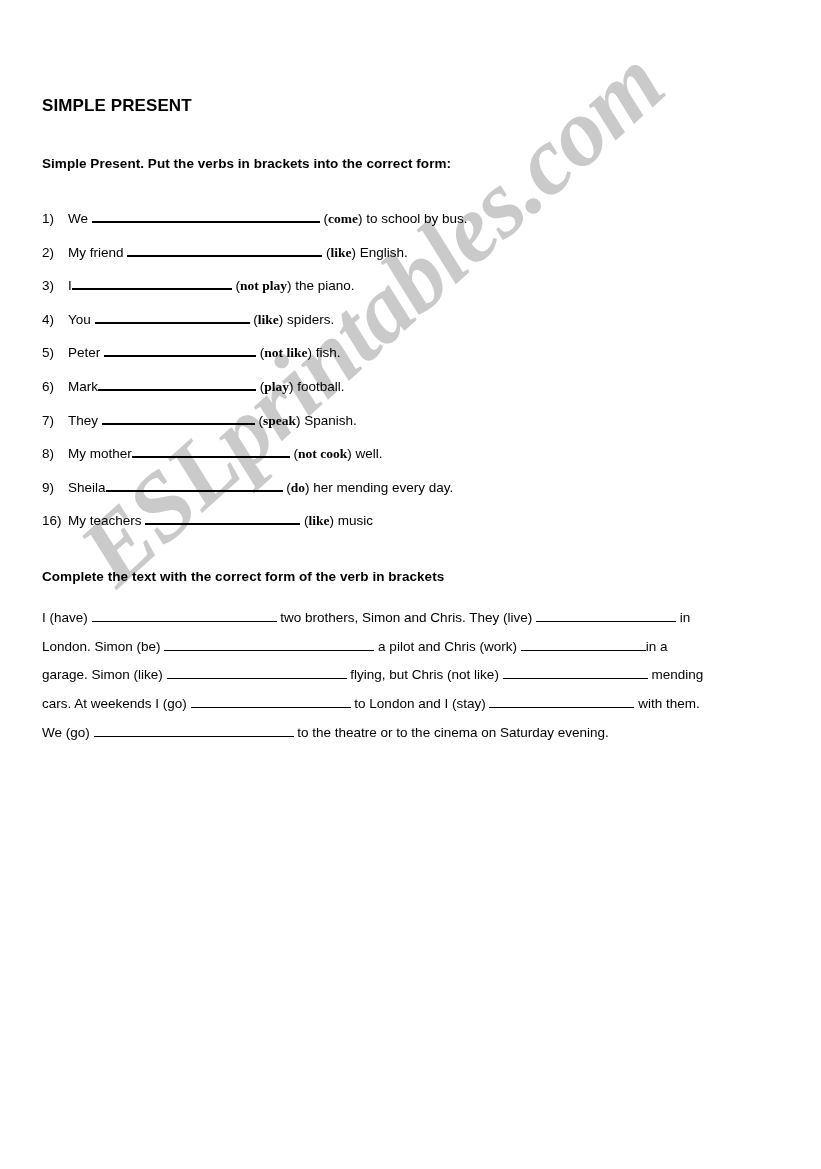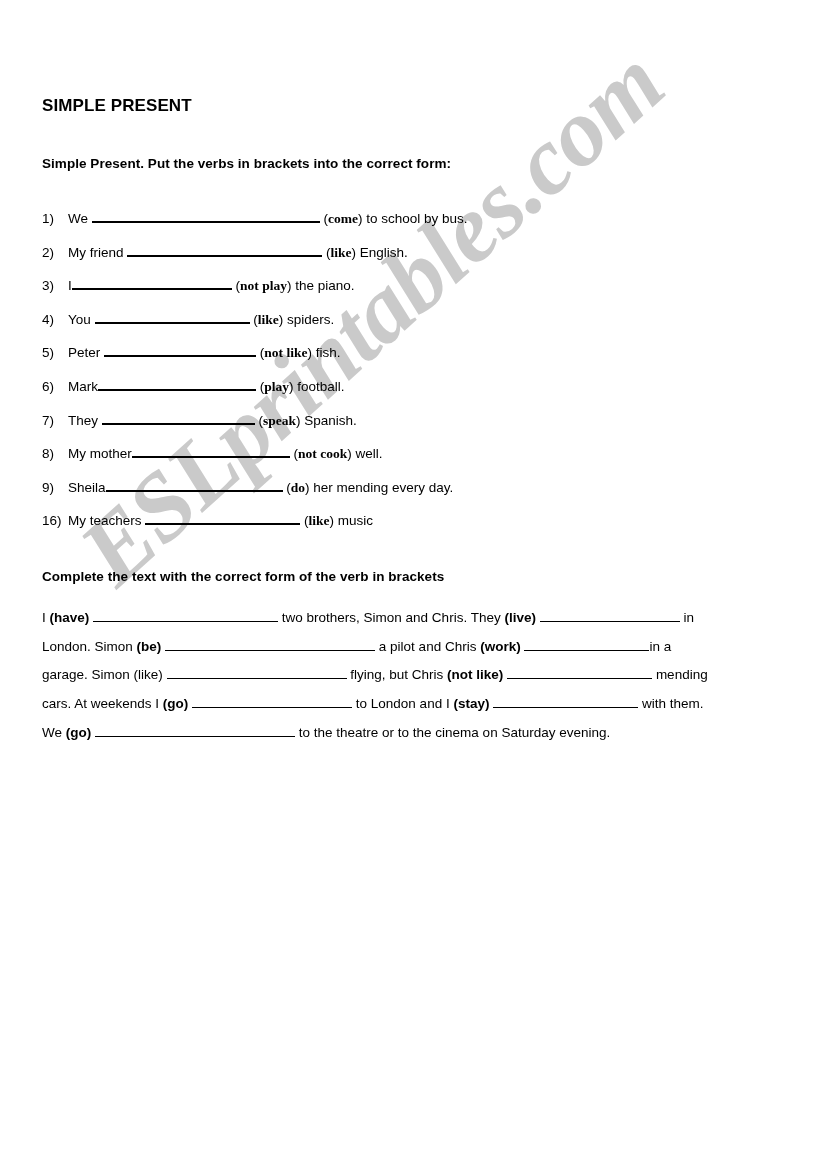--- a/index.html
+++ b/index.html
@@ -107,21 +107,21 @@
   
   #paragraph {
     position: absolute;
     left: 42px;
     top: 604px;
     width: 672px;
     font-size: 13.5px;
     line-height: 28.7px;
     text-align: left;
   }
-  #paragraph .p-verb { font-weight: bold; }
+  #paragraph .p-verb { font-weight: normal; }
   #paragraph .p-blank {
     display: inline-block;
     border-bottom: 1px solid #000000;
     height: 12px;
     vertical-align: baseline;
   }
 </style>
 </head>
 <body>
 

